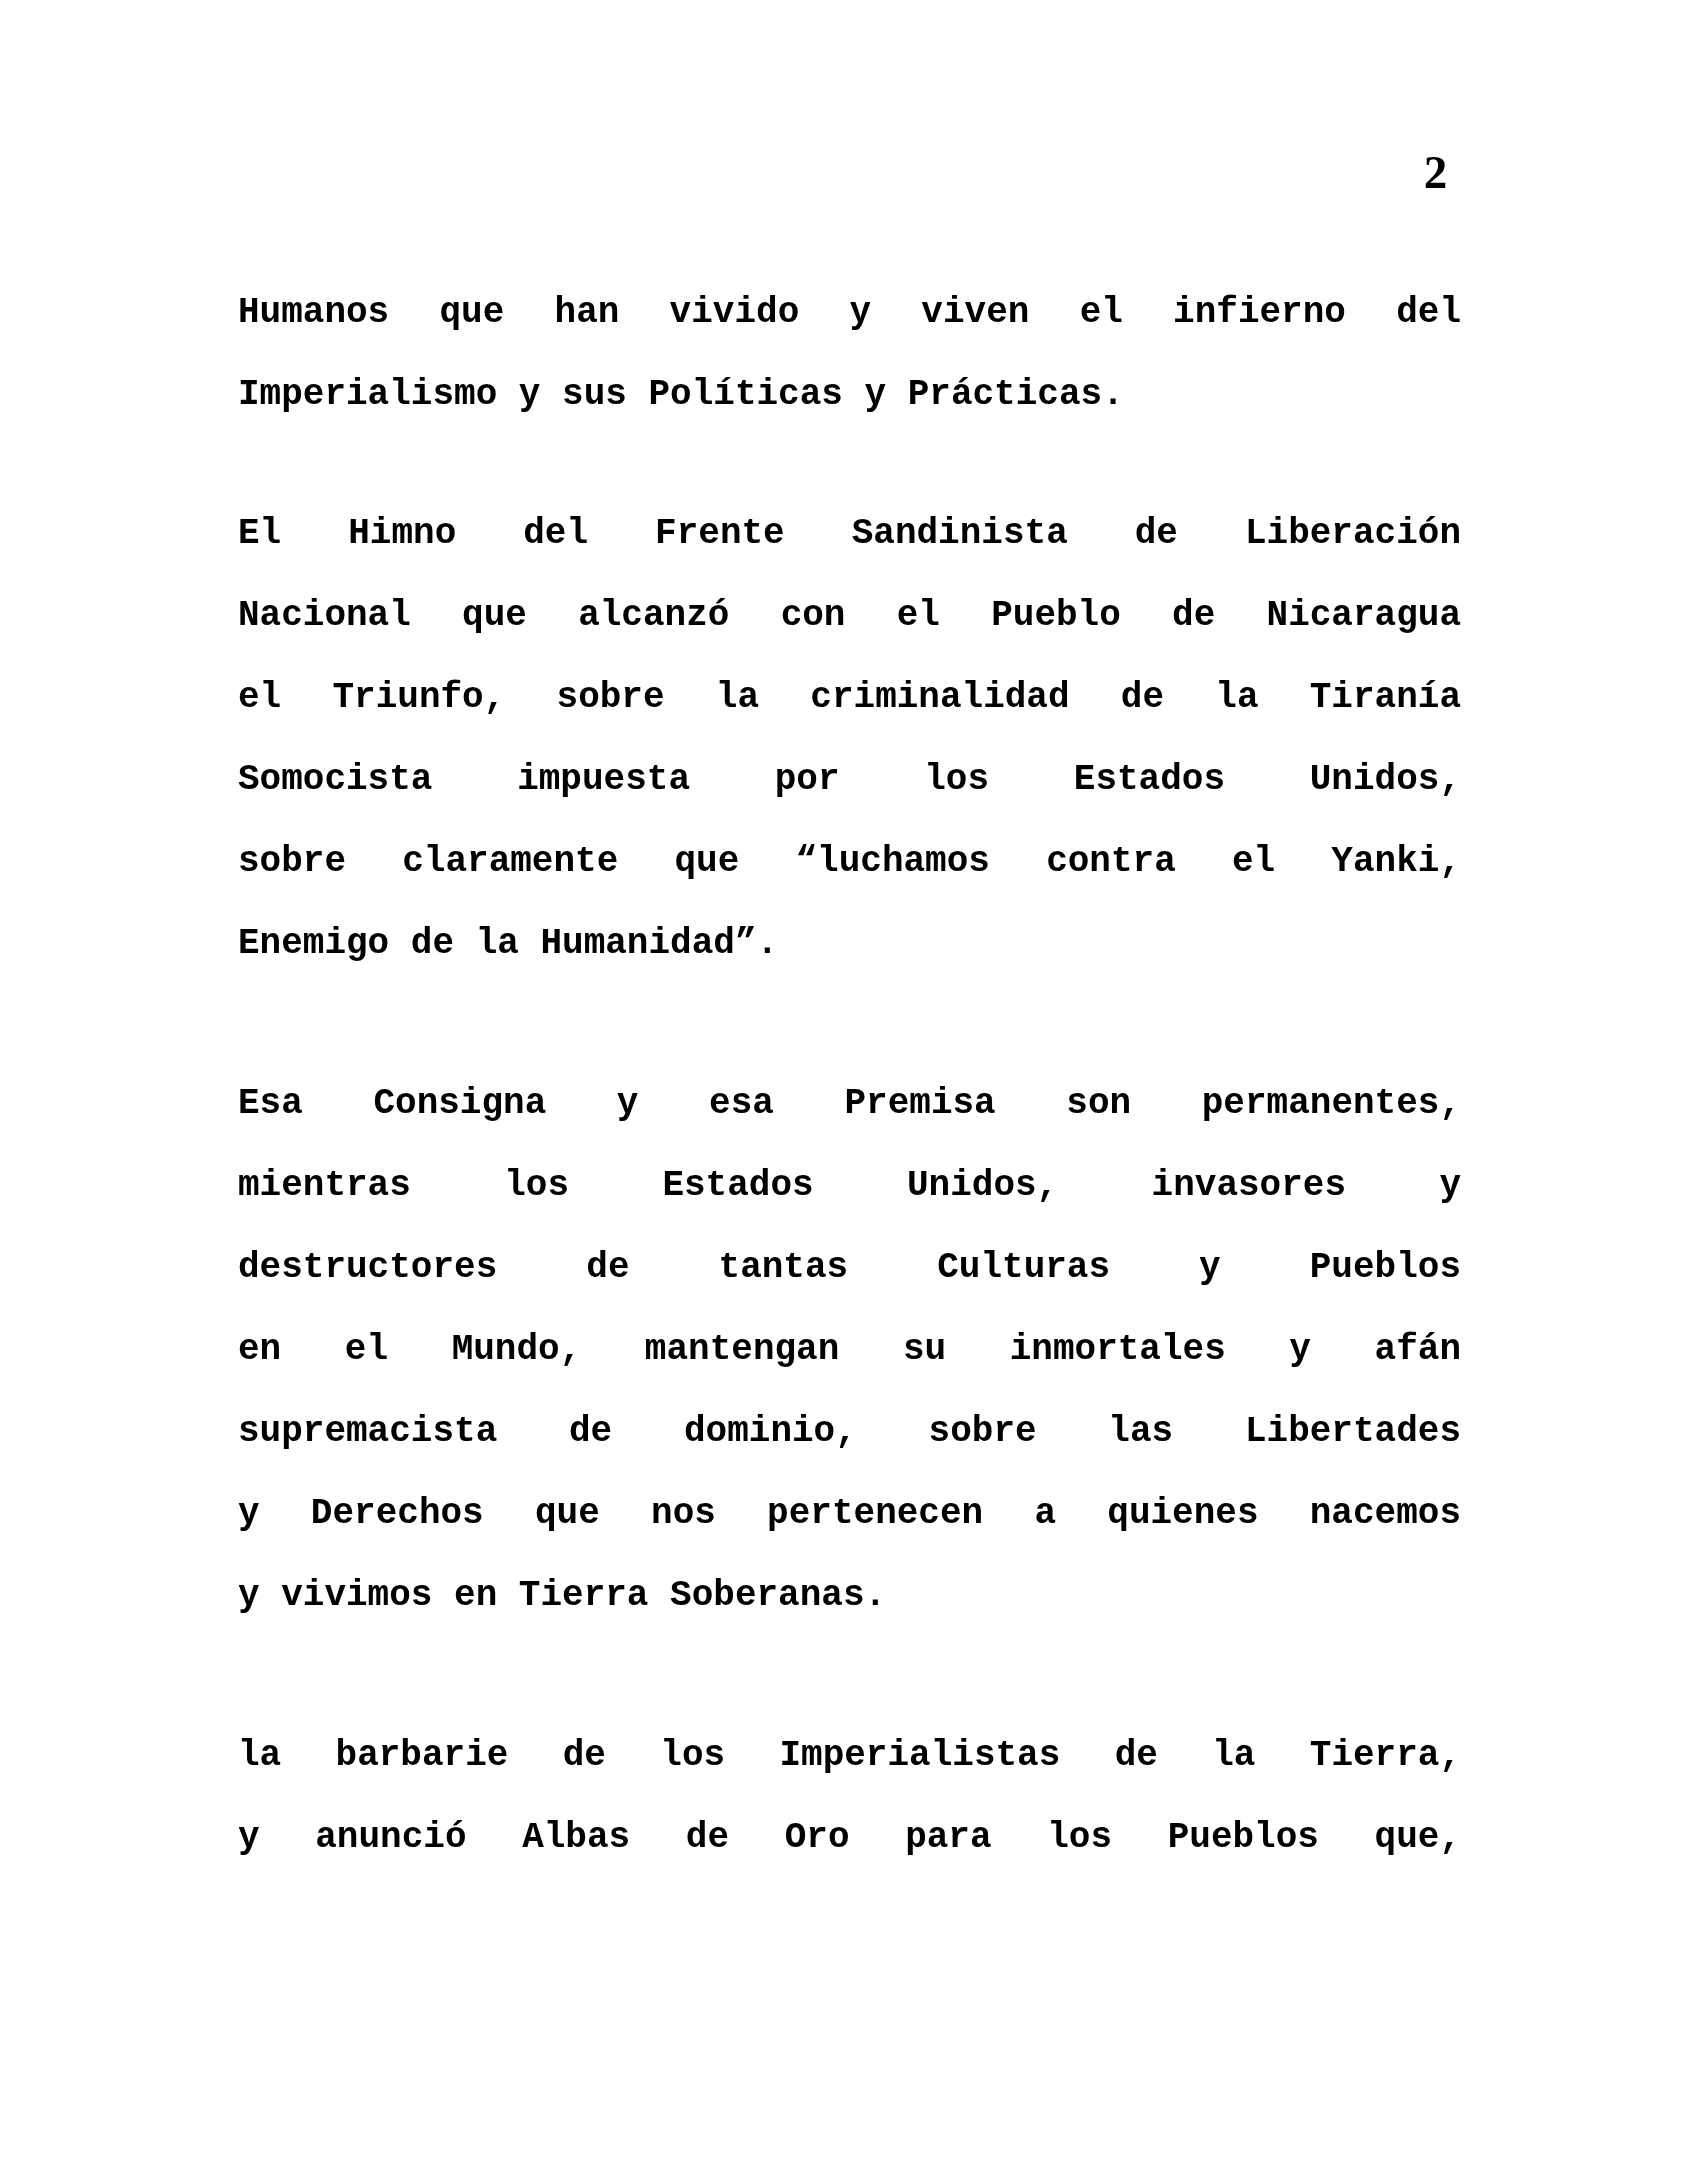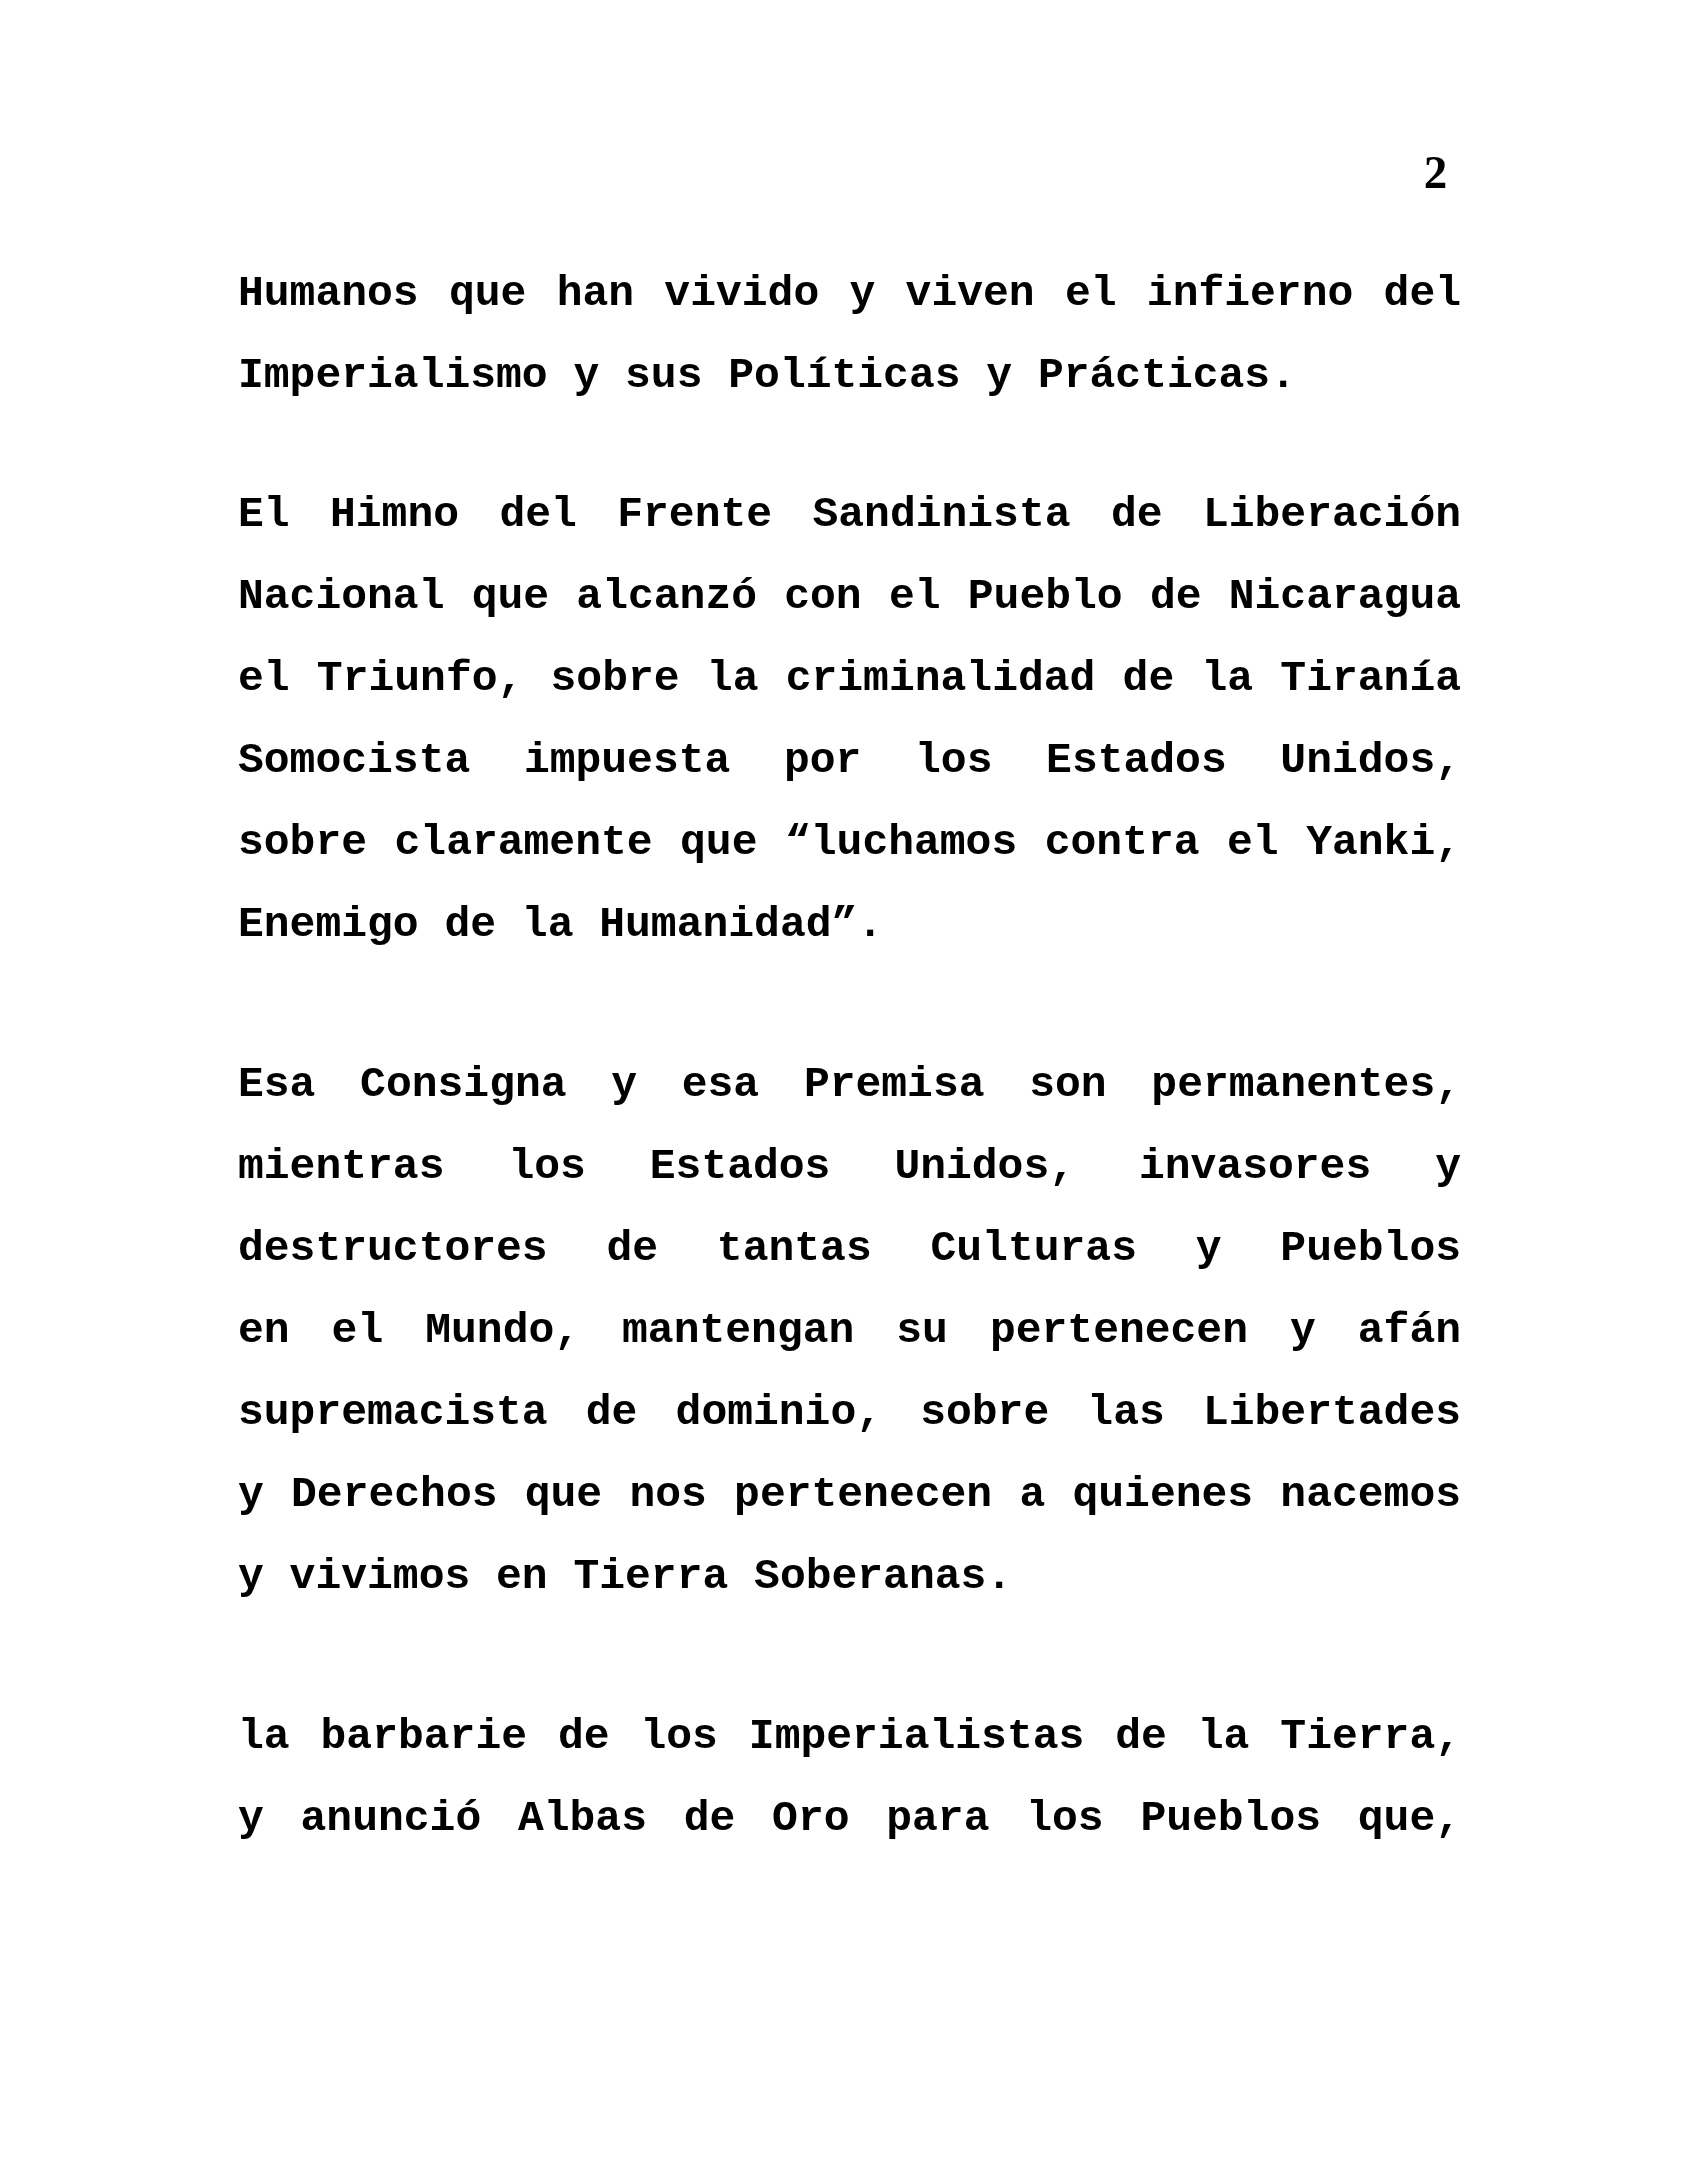--- a/index.html
+++ b/index.html
@@ -22,25 +22,25 @@
     width: 59px;
     text-align: center;
     font-family: "Liberation Serif", "DejaVu Serif", serif;
     font-weight: 700;
     font-size: 47px;
     line-height: 1.1;
   }
   .doc-body {
     position: absolute;
     left: 238px;
-    top: 253px;
+    top: 272px;
     width: 1223px;
     font-family: "Liberation Mono", "DejaVu Sans Mono", monospace;
     font-weight: 700;
-    font-size: 43px;
+    font-size: 36px;
     line-height: 82px;
   }
   .paragraph {
     margin: 0 0 78px 0;
   }
   .paragraph.p0 {
     margin-bottom: 57px;
   }
   .paragraph:last-child {
     margin-bottom: 0;
@@ -71,21 +71,21 @@
         <div class="line">Nacional que alcanzó con el Pueblo de Nicaragua</div>
         <div class="line">el Triunfo, sobre la criminalidad de la Tiranía</div>
         <div class="line">Somocista impuesta por los Estados Unidos,</div>
         <div class="line">sobre claramente que “luchamos contra el Yanki,</div>
         <div class="line flush">Enemigo de la Humanidad”.</div>
       </div>
       <div class="paragraph p2">
         <div class="line">Esa Consigna y esa Premisa son permanentes,</div>
         <div class="line">mientras los Estados Unidos, invasores y</div>
         <div class="line">destructores de tantas Culturas y Pueblos</div>
-        <div class="line">en el Mundo, mantengan su pertenecen y afán</div>
+        <div class="line">en el Mundo, mantengan su inmortales y afán</div>
         <div class="line">supremacista de dominio, sobre las Libertades</div>
         <div class="line">y Derechos que nos pertenecen a quienes nacemos</div>
         <div class="line flush">y vivimos en Tierra Soberanas.</div>
       </div>
       <div class="paragraph p3">
         <div class="line">la barbarie de los Imperialistas de la Tierra,</div>
         <div class="line">y anunció Albas de Oro para los Pueblos que,</div>
       </div>
     </div>
 </div>

